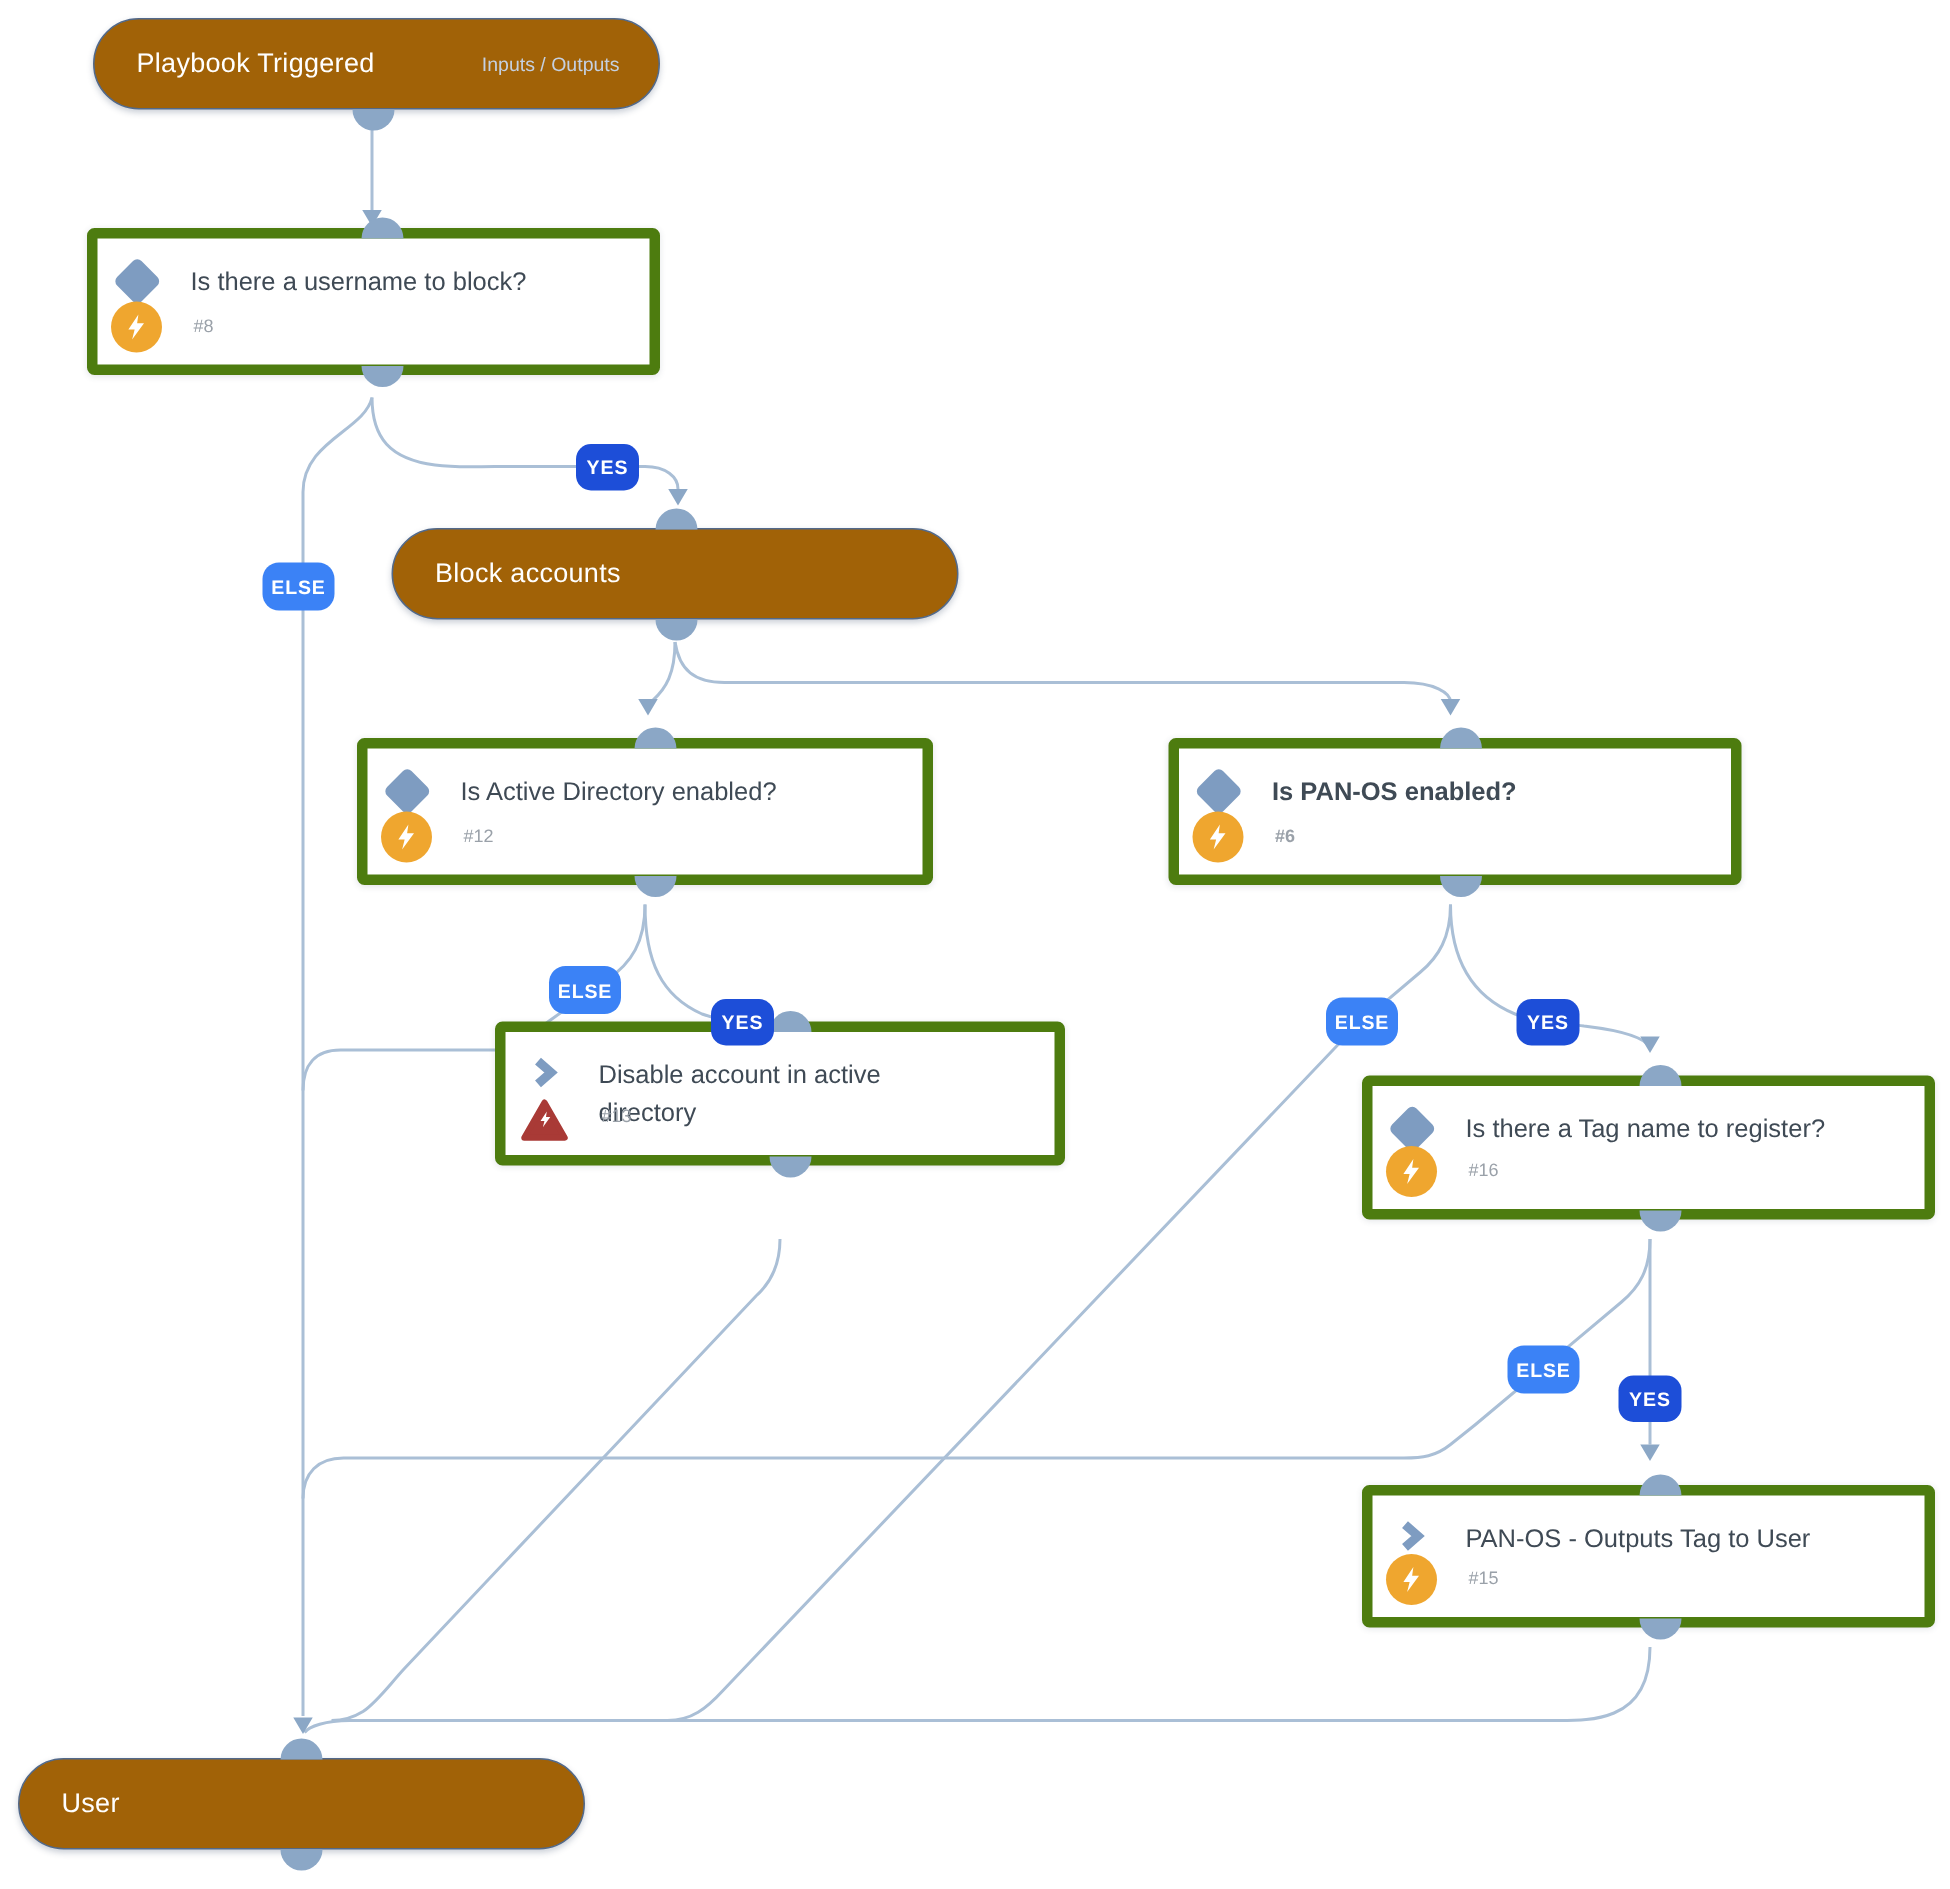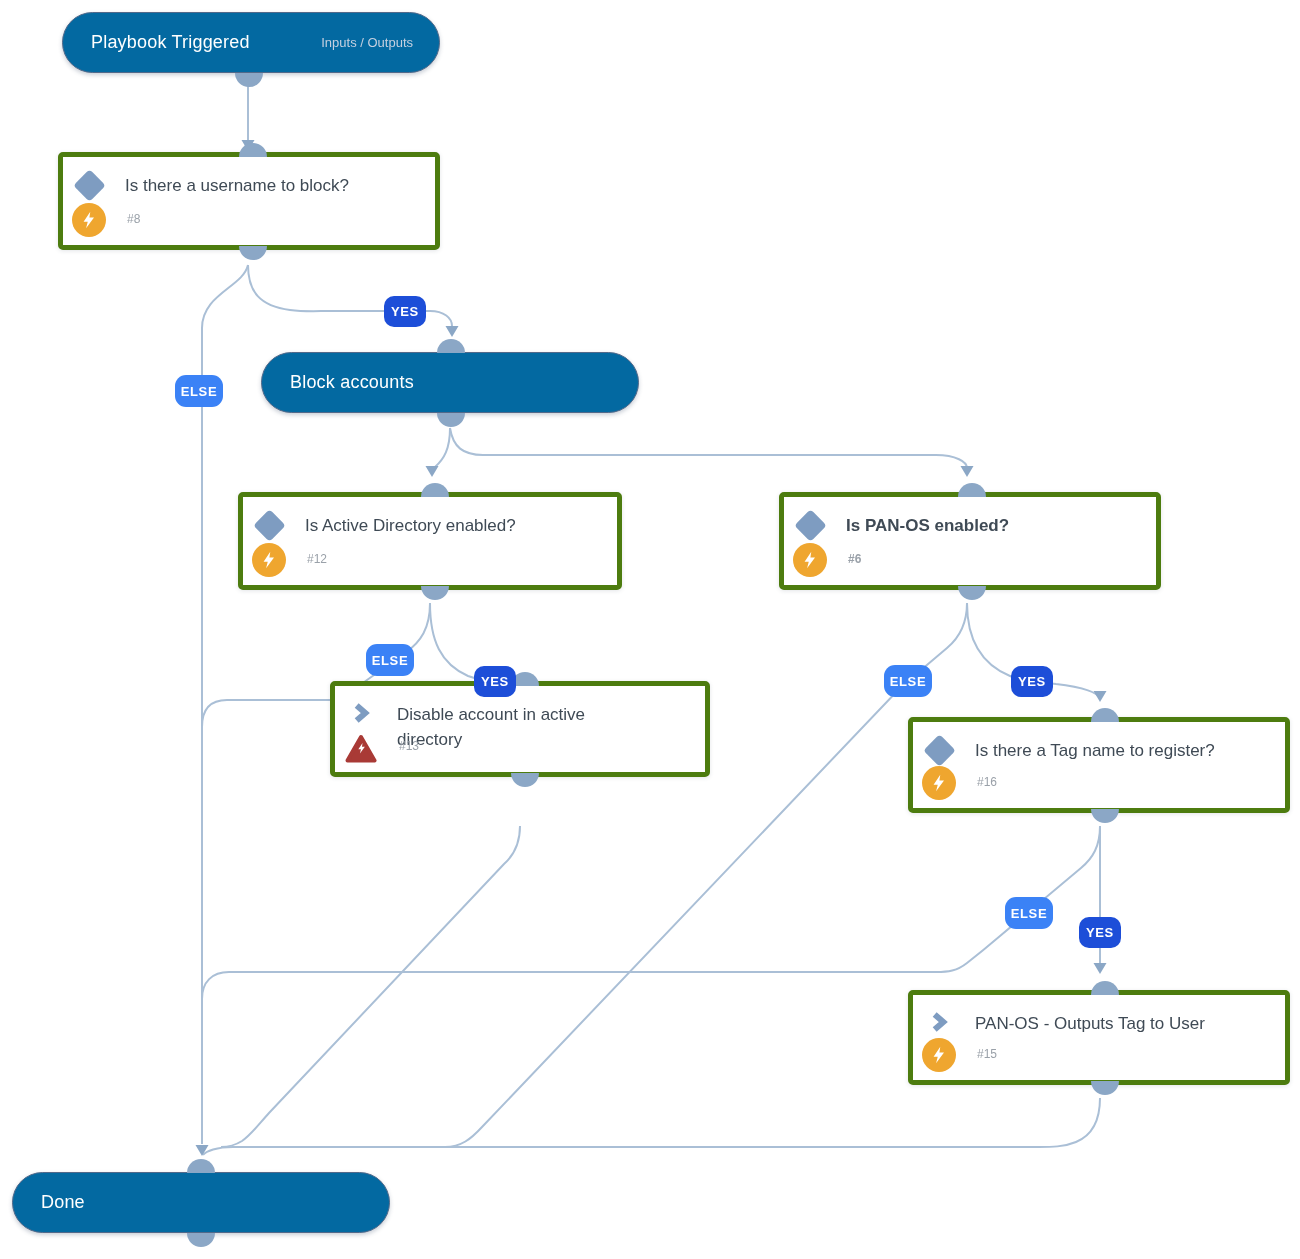--- a/index.html
+++ b/index.html
@@ -6,32 +6,32 @@
   .canvas{
     position:relative;width:1300px;height:1259px;background:#ffffff;overflow:hidden;
     font-family:"Liberation Sans","DejaVu Sans",sans-serif;
   }
   svg.edges{position:absolute;left:0;top:0;z-index:1;}
   svg.edges path.e{fill:none;stroke:#aabfd6;stroke-width:2;}
   svg.edges path.a{fill:#8ba7c6;stroke:none;}
 
   
   .pill{
-    position:absolute;height:61px;border-radius:31px;background:#0369a1;
+    position:absolute;height:61px;border-radius:31px;background:#a16207;
     border:1px solid #52698a;box-sizing:border-box;z-index:2;
     display:flex;align-items:center;justify-content:space-between;
     padding:0 26px 0 28px;box-shadow:0 2px 4px rgba(40,60,90,.25);
     cursor:pointer;
   }
   .pill .ttl{color:#ffffff;font-size:18px;letter-spacing:.2px;}
   .pill .sub{color:#c5d0e0;font-size:13px;}
 
   
   .card{
-    position:absolute;background:#ffffff;border:5px solid #4d7c0f;border-radius:5px;
+    position:absolute;background:#ffffff;border:7px solid #4d7c0f;border-radius:5px;
     box-sizing:border-box;z-index:2;box-shadow:0 1px 4px rgba(60,70,90,.14);
     cursor:pointer;
   }
   .card .title{
     position:absolute;left:62px;top:16px;width:262px;
     font-size:17px;line-height:25px;color:#3f4a55;
   }
   .card.wrap .title{width:205px;}
   .card .tid{position:absolute;left:64px;bottom:19px;font-size:12px;color:#9aa1a9;}
   .diamond{
@@ -221,18 +221,18 @@
     <div class="badge">
       <svg width="20" height="20" viewBox="0 0 24 24">
           <path fill="#ffffff" d="M13.5 2 L5.5 14 L10.5 14 L8.5 22 L18 9 L12.5 9 Z"></path>
         </svg>
     </div>
     <span class="tid">#15</span>
     <div class="dome b" style="left:178px;"></div>
   </div>
 
   <div class="pill" style="left:12px;top:1172px;width:378px;">
-    <span class="ttl">Done</span>
+    <span class="ttl">User</span>
     <div class="dome t" style="left:174px;"></div>
     <div class="dome b" style="left:174px;"></div>
   </div>
 
 </div>
 
 </body></html>

